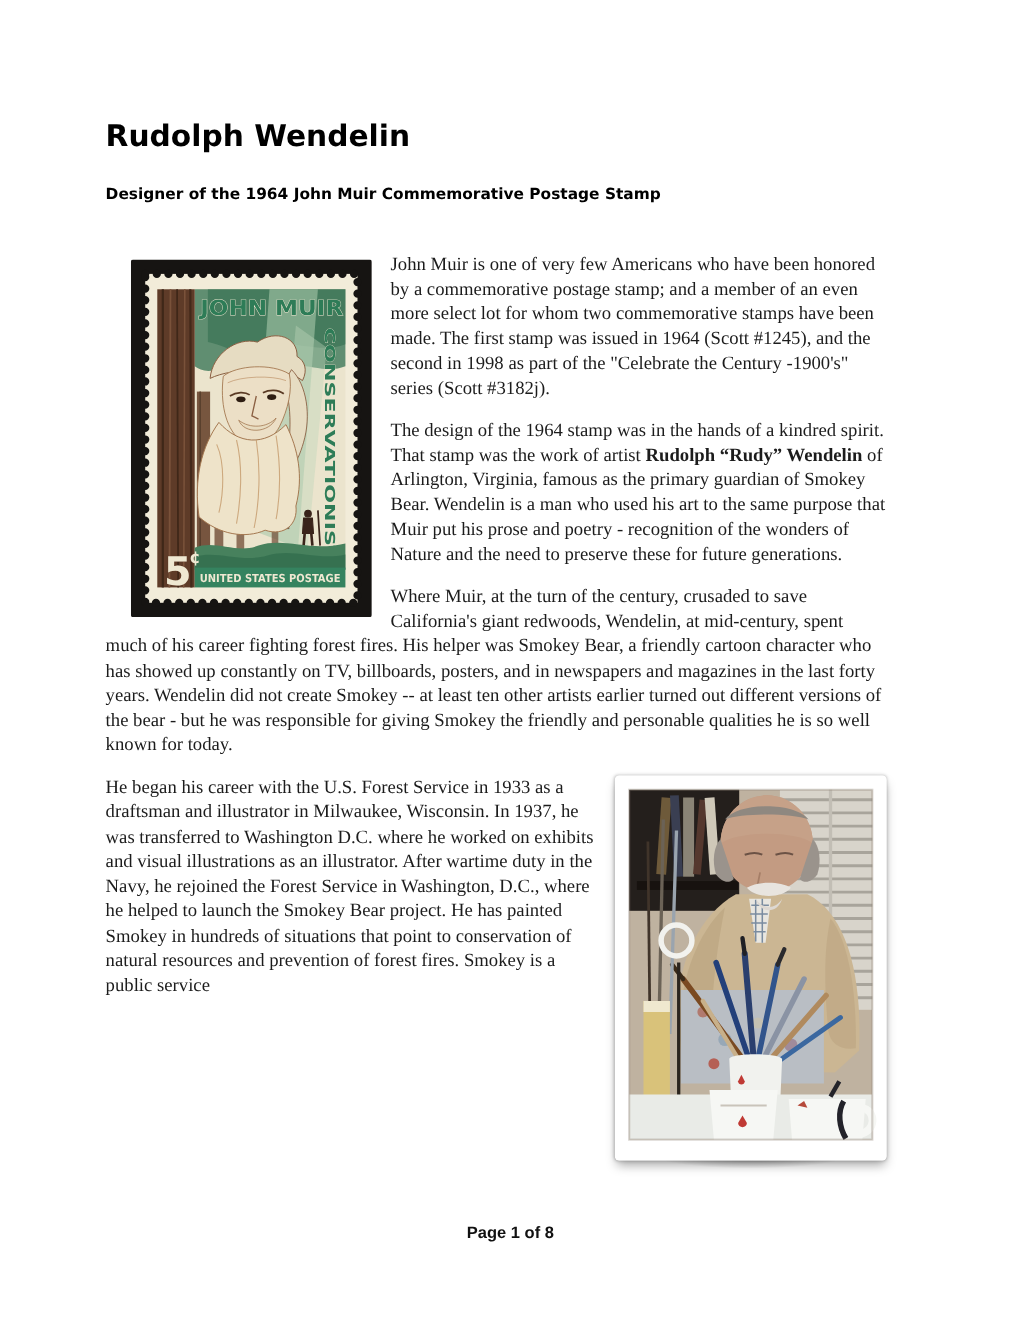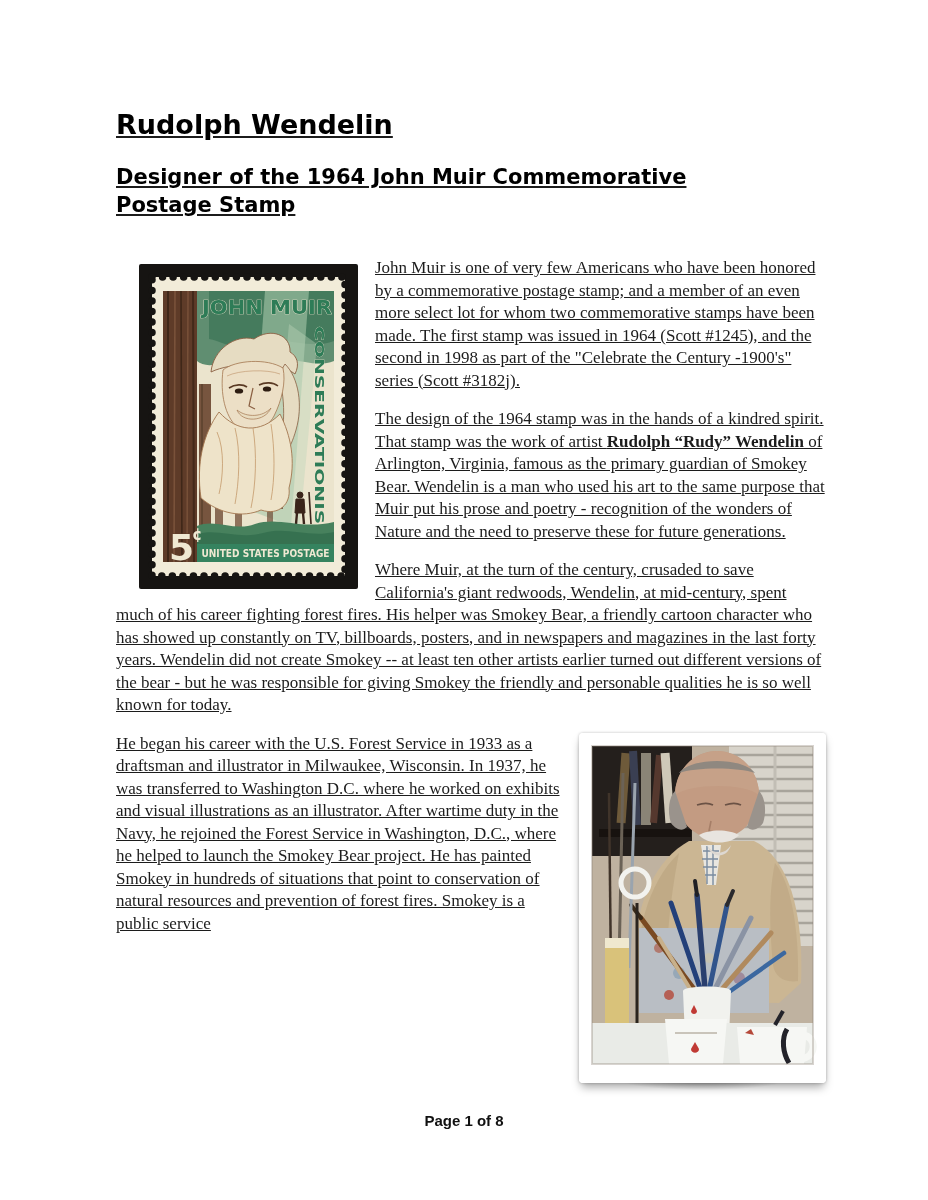--- a/index.html
+++ b/index.html
@@ -1,21 +1,21 @@
 <!DOCTYPE html>
 <html><head>
 <meta charset="utf-8">
 <style>
   html,body{margin:0;padding:0;background:#ffffff;}
   body{width:928px;height:1200px;position:relative;overflow:hidden;
        font-family:"Liberation Serif", serif;color:#1c1c1c;}
-  .content{position:absolute;left:116px;top:0;width:710px;text-decoration:underline;}
+  .content{position:absolute;left:96px;top:0;width:710px;}
   h1{font-family:"DejaVu Sans", sans-serif;font-weight:bold;font-size:27px;
      line-height:30px;color:#000;margin:110px 0 0 0;}
-  h2{font-family:"DejaVu Sans", sans-serif;font-weight:bold;font-size:21px;
+  h2{font-family:"DejaVu Sans", sans-serif;font-weight:bold;font-size:14px;
      line-height:28px;color:#000;margin:23px 0 0 0;max-width:650px;}
   .body-flow{margin-top:38px;font-size:17px;line-height:22.5px;}
   .body-flow p{margin:0 0 16px 0;}
   .stamp-fig{float:left;width:219px;height:325px;margin:7px 17px 3px 0;padding-left:23px;}
   .stamp-fig svg{display:block;}
   .photo-fig{float:right;width:247px;height:350px;margin:0 0 10px 17px;position:relative;}
   .photo-frame{width:247px;height:350px;background:#ffffff;border-radius:4px;
       box-shadow:0 0 3px rgba(0,0,0,0.25), 0 6px 10px -2px rgba(0,0,0,0.35);
       position:relative;z-index:2;}
   .photo-frame svg{display:block;border-radius:4px;}

